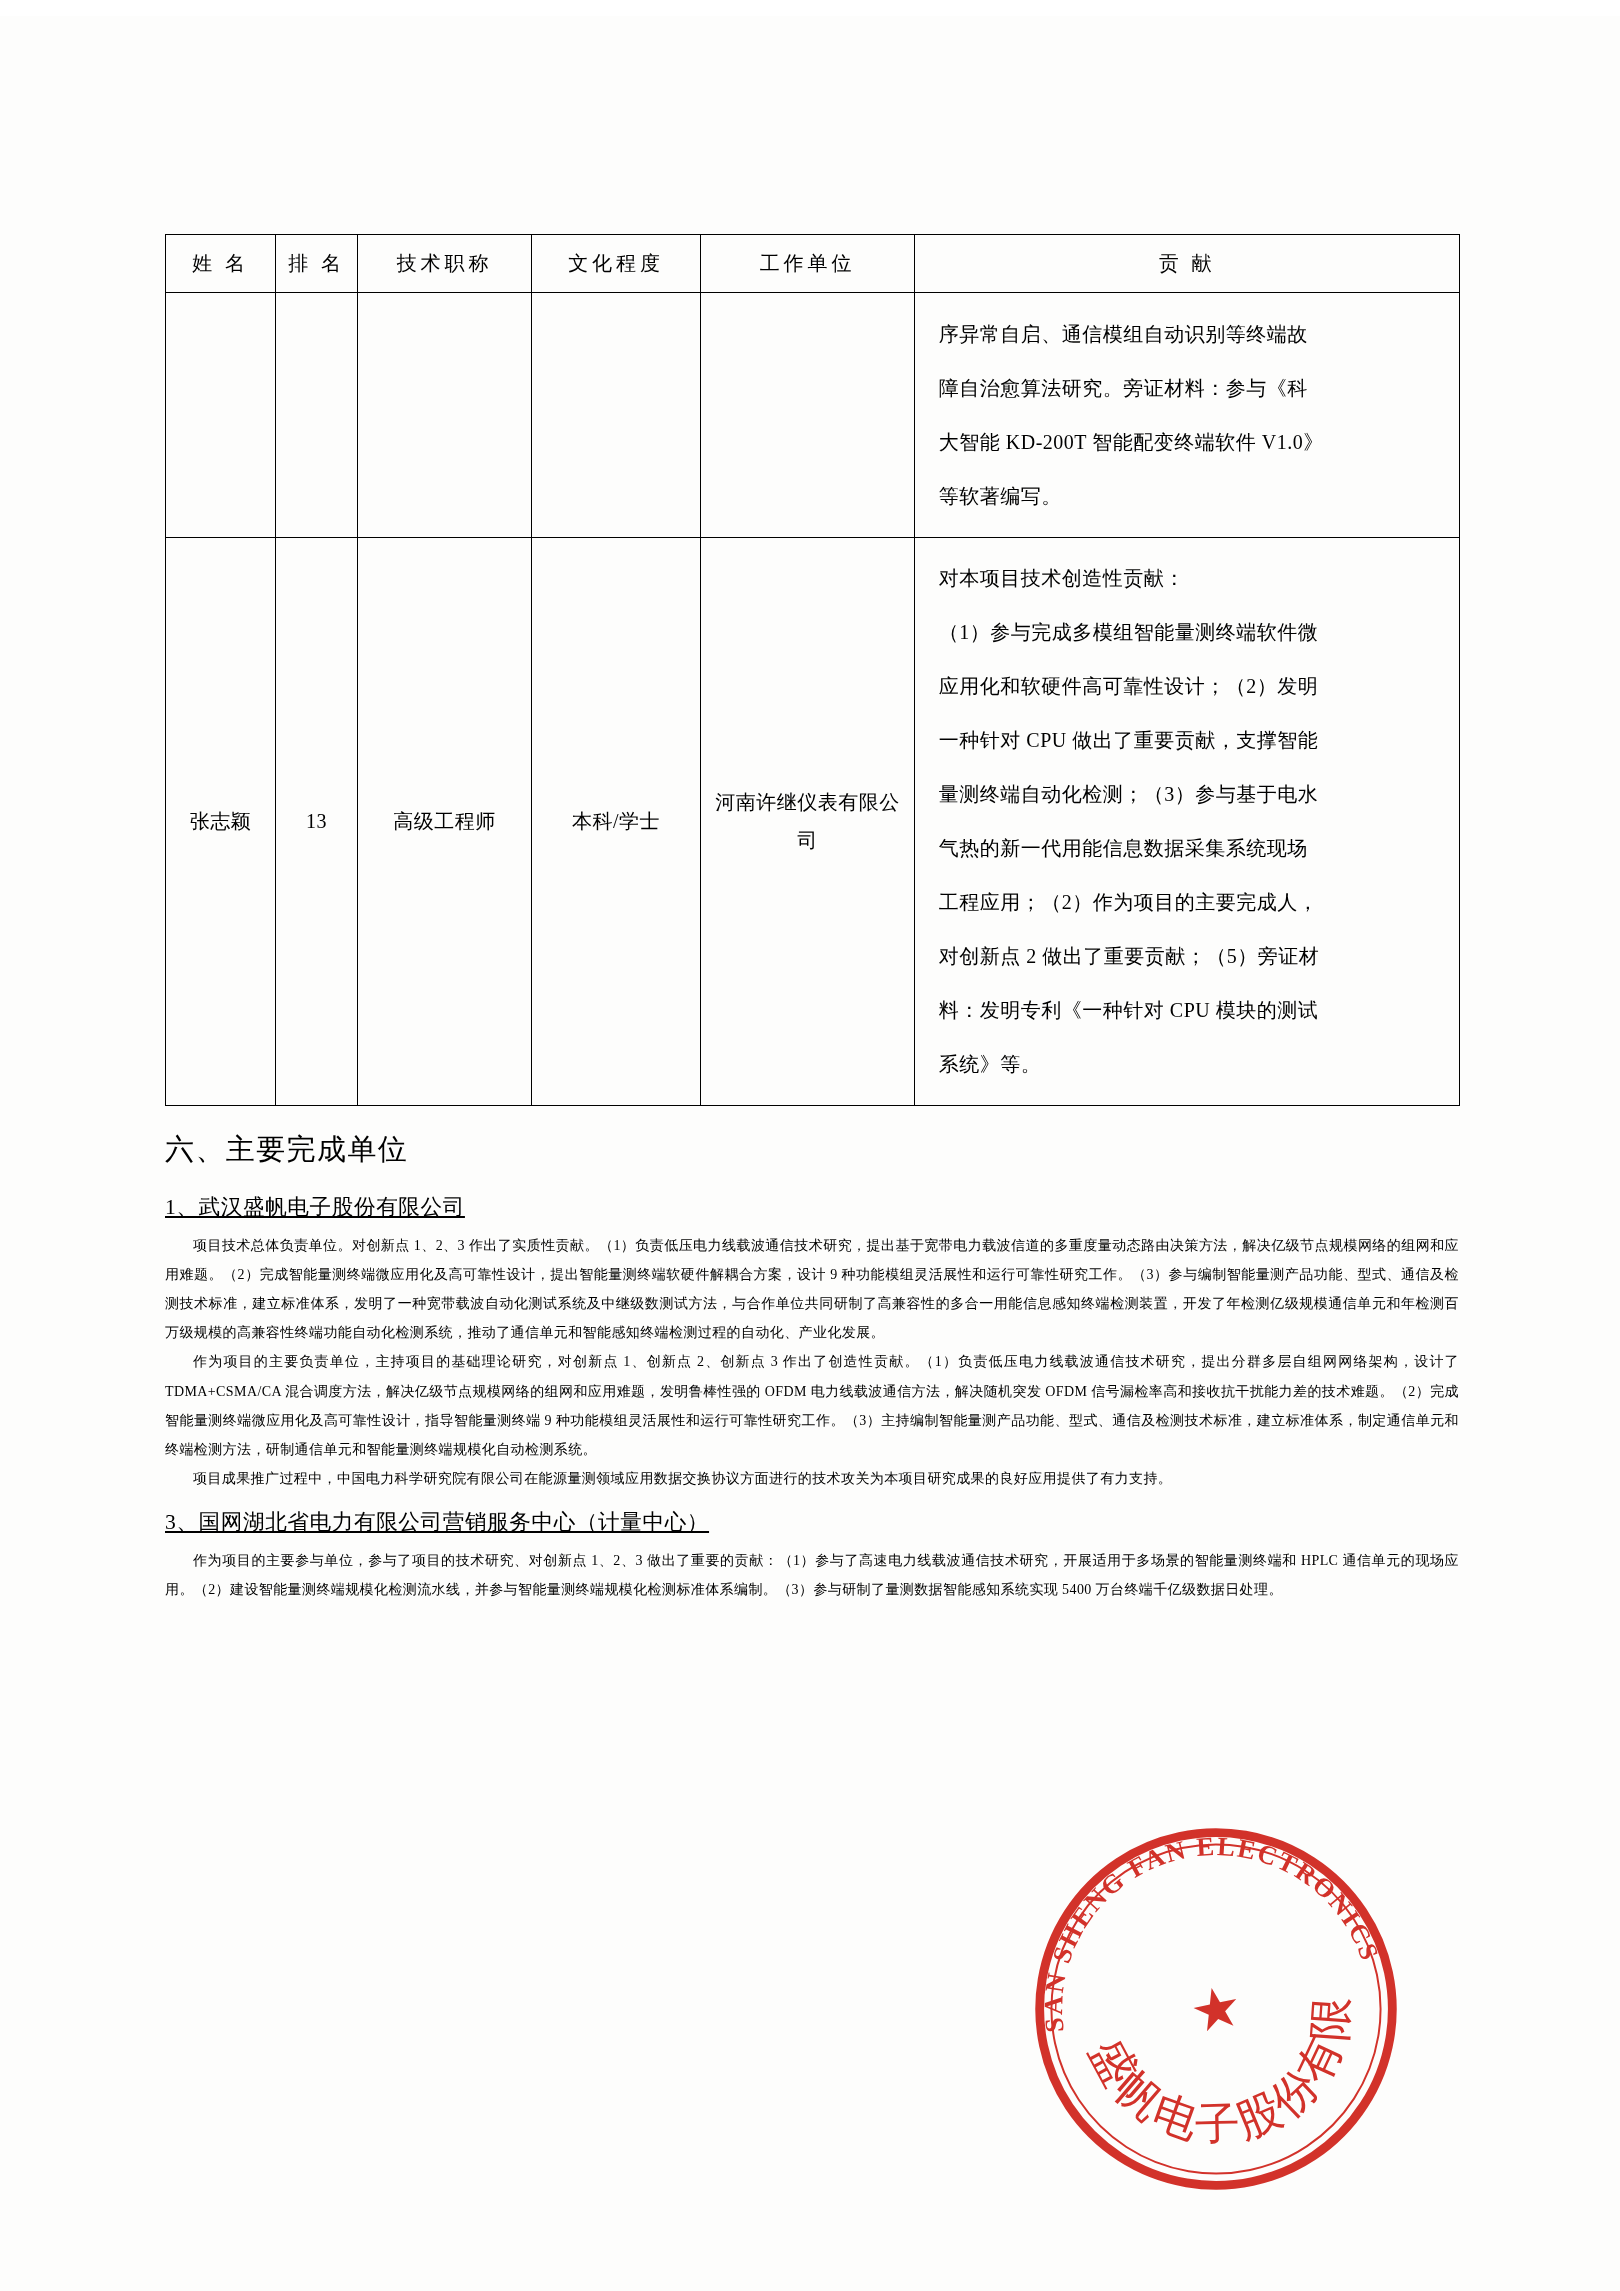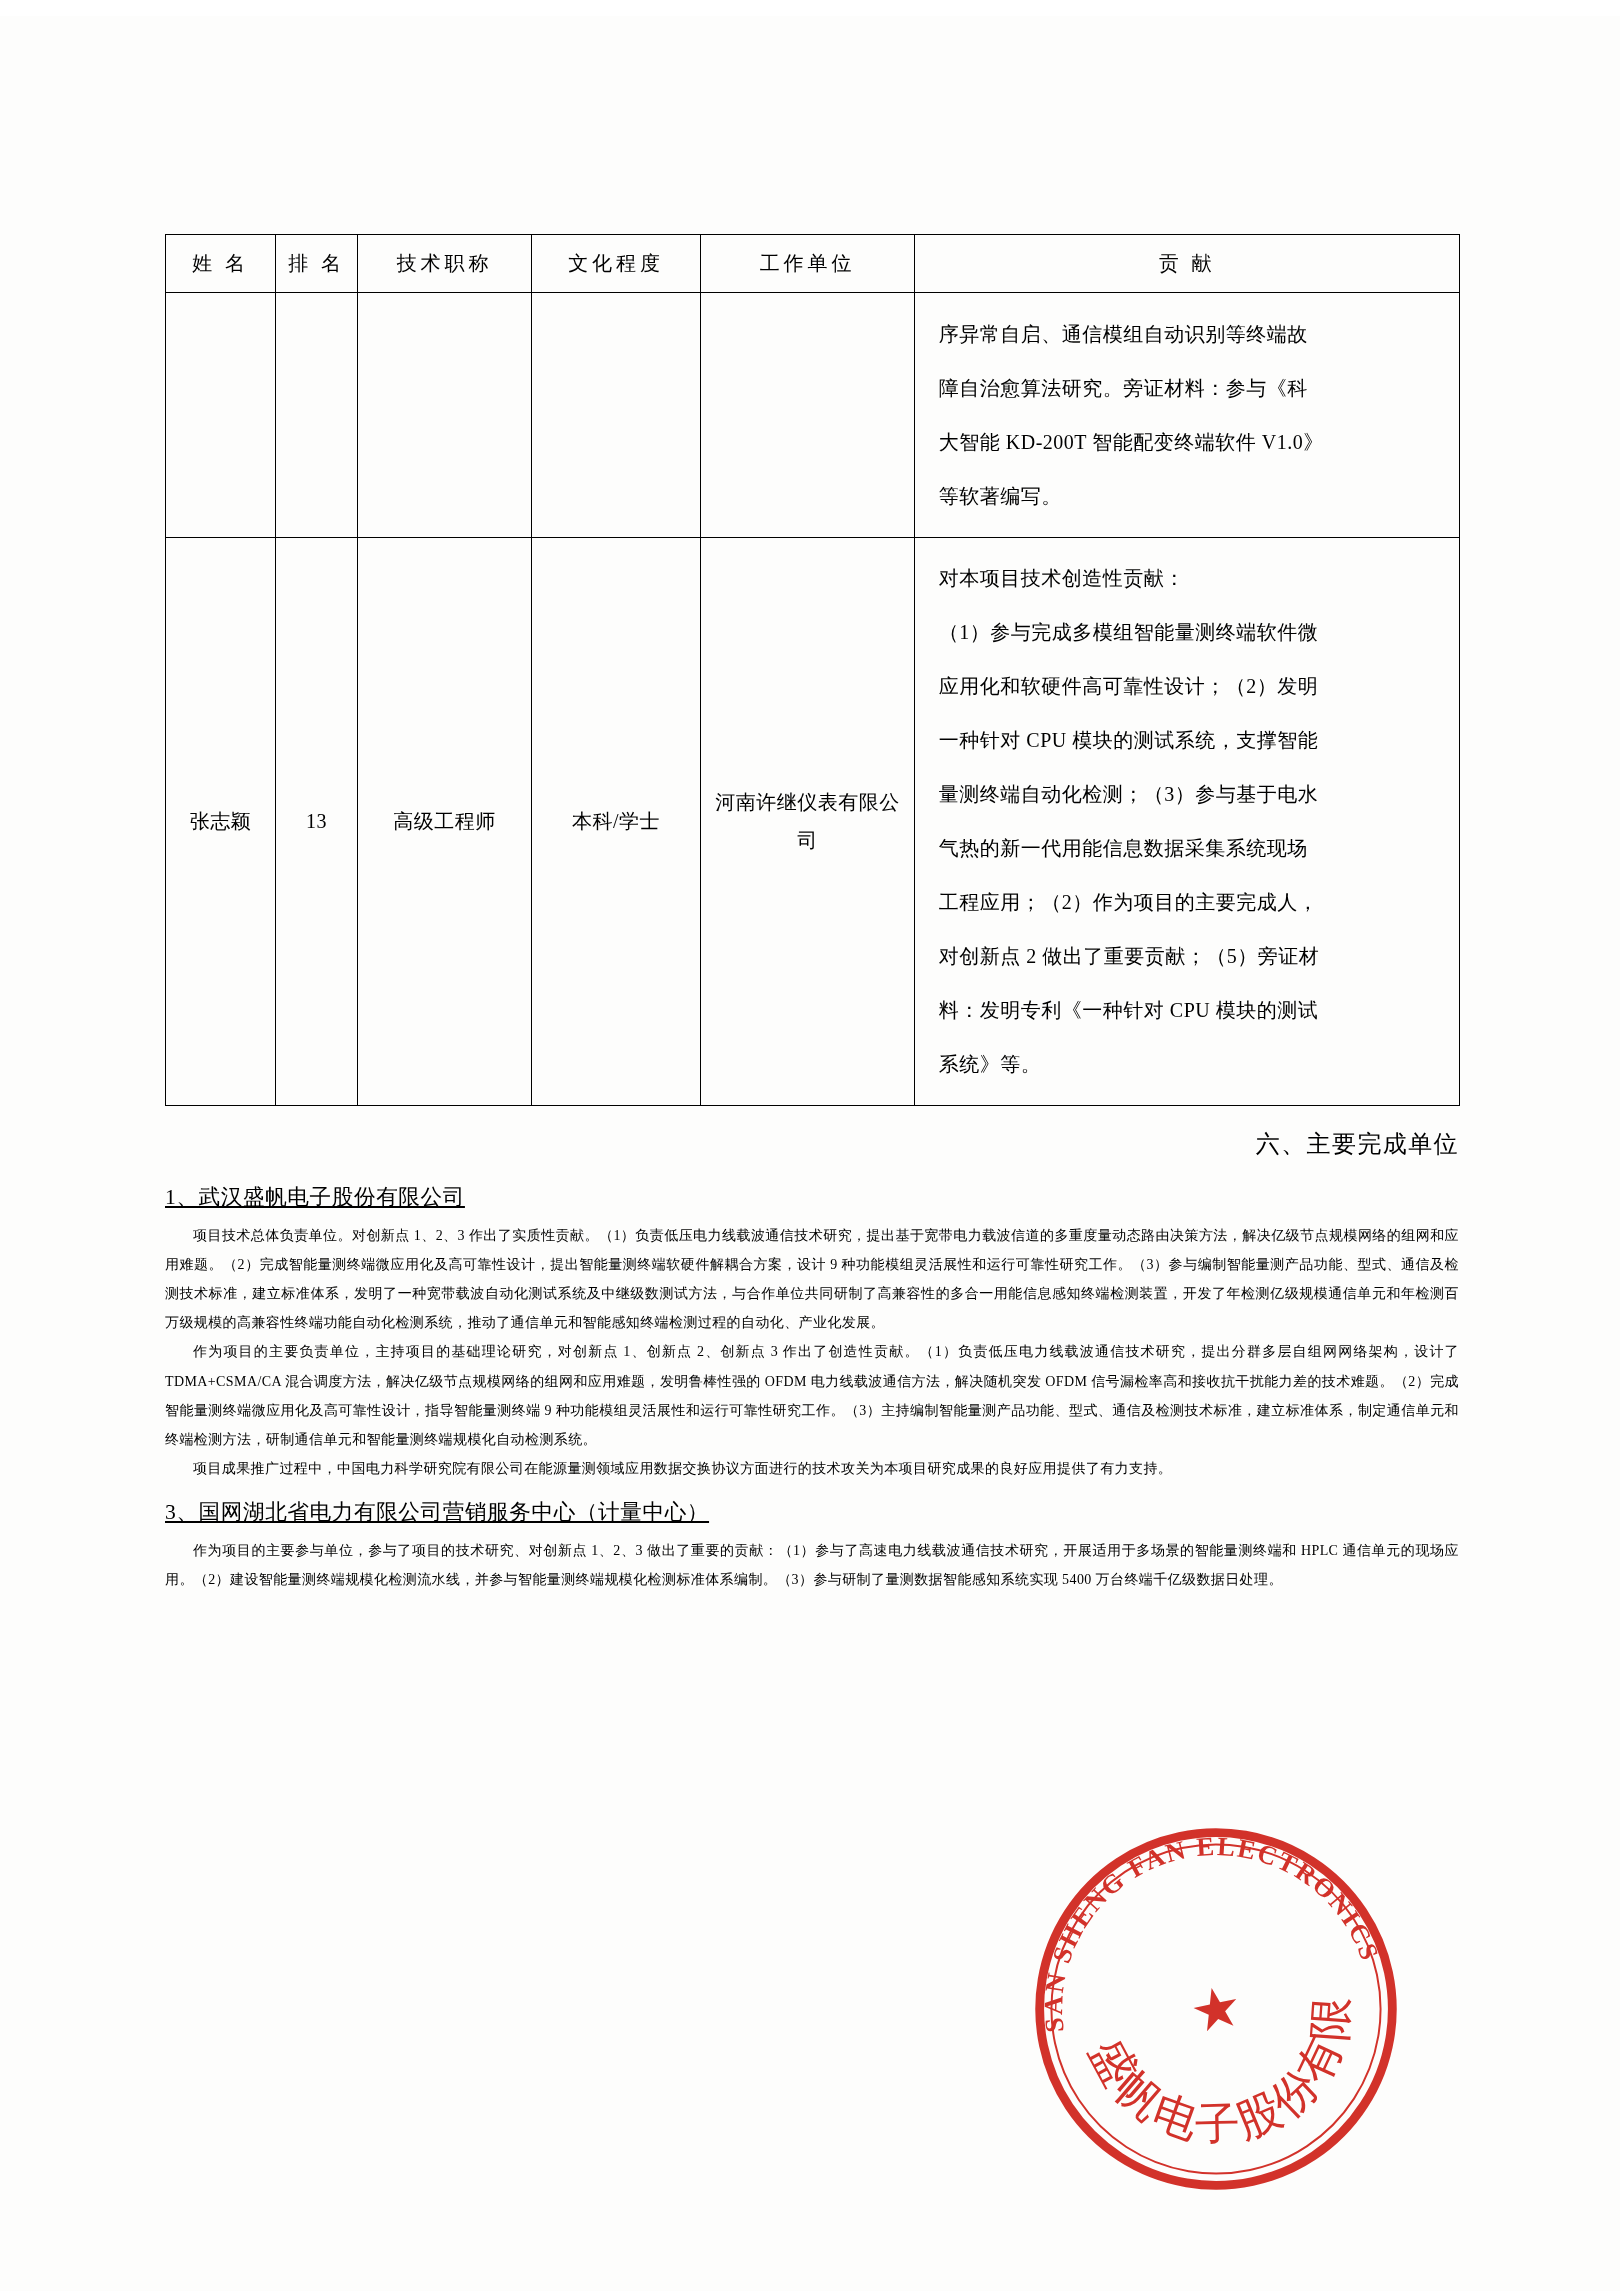--- a/index.html
+++ b/index.html
@@ -61,25 +61,24 @@
     text-align: justify;
     text-justify: inter-ideograph;
     font-size: 20px;
     line-height: 2.0;
     padding: 9.8px 11.8px 11.8px 11.8px;
   }
   td.contrib-cell p { margin: 16px; }
 
   
   .section-head {
-    font-size: 24px;
+    font-size: 29px;
     letter-spacing: 1.4px;
     margin: 13.7px 0 3.9px 0;
     line-height: 2.0;
-    text-align: right;
   }
   .unit-head {
     font-size: 21.6px;
     letter-spacing: 0.6px;
     margin: 7.8px 0 2px 0;
     line-height: 2.0;
     text-decoration: underline;
   }
   .para {
     font-size: 14px;
@@ -144,21 +143,21 @@
         <tr>
           <td class="center">张志颖</td>
           <td class="center">13</td>
           <td class="center">高级工程师</td>
           <td class="center">本科/学士</td>
           <td class="center">河南许继仪表有限公司</td>
           <td class="contrib-cell">
             <p>对本项目技术创造性贡献：</p>
             <p>（1）参与完成多模组智能量测终端软件微</p>
             <p>应用化和软硬件高可靠性设计；（2）发明</p>
-            <p>一种针对 CPU 模块的测试系统，支撑智能</p>
+            <p>一种针对 CPU 做出了重要贡献，支撑智能</p>
             <p>量测终端自动化检测；（3）参与基于电水</p>
             <p>气热的新一代用能信息数据采集系统现场</p>
             <p>工程应用；（2）作为项目的主要完成人，</p>
             <p>对创新点 2 做出了重要贡献；（5）旁证材</p>
             <p>料：发明专利《一种针对 CPU 模块的测试</p>
             <p>系统》等。</p>
           </td>
         </tr>
       </tbody>
     </table>

